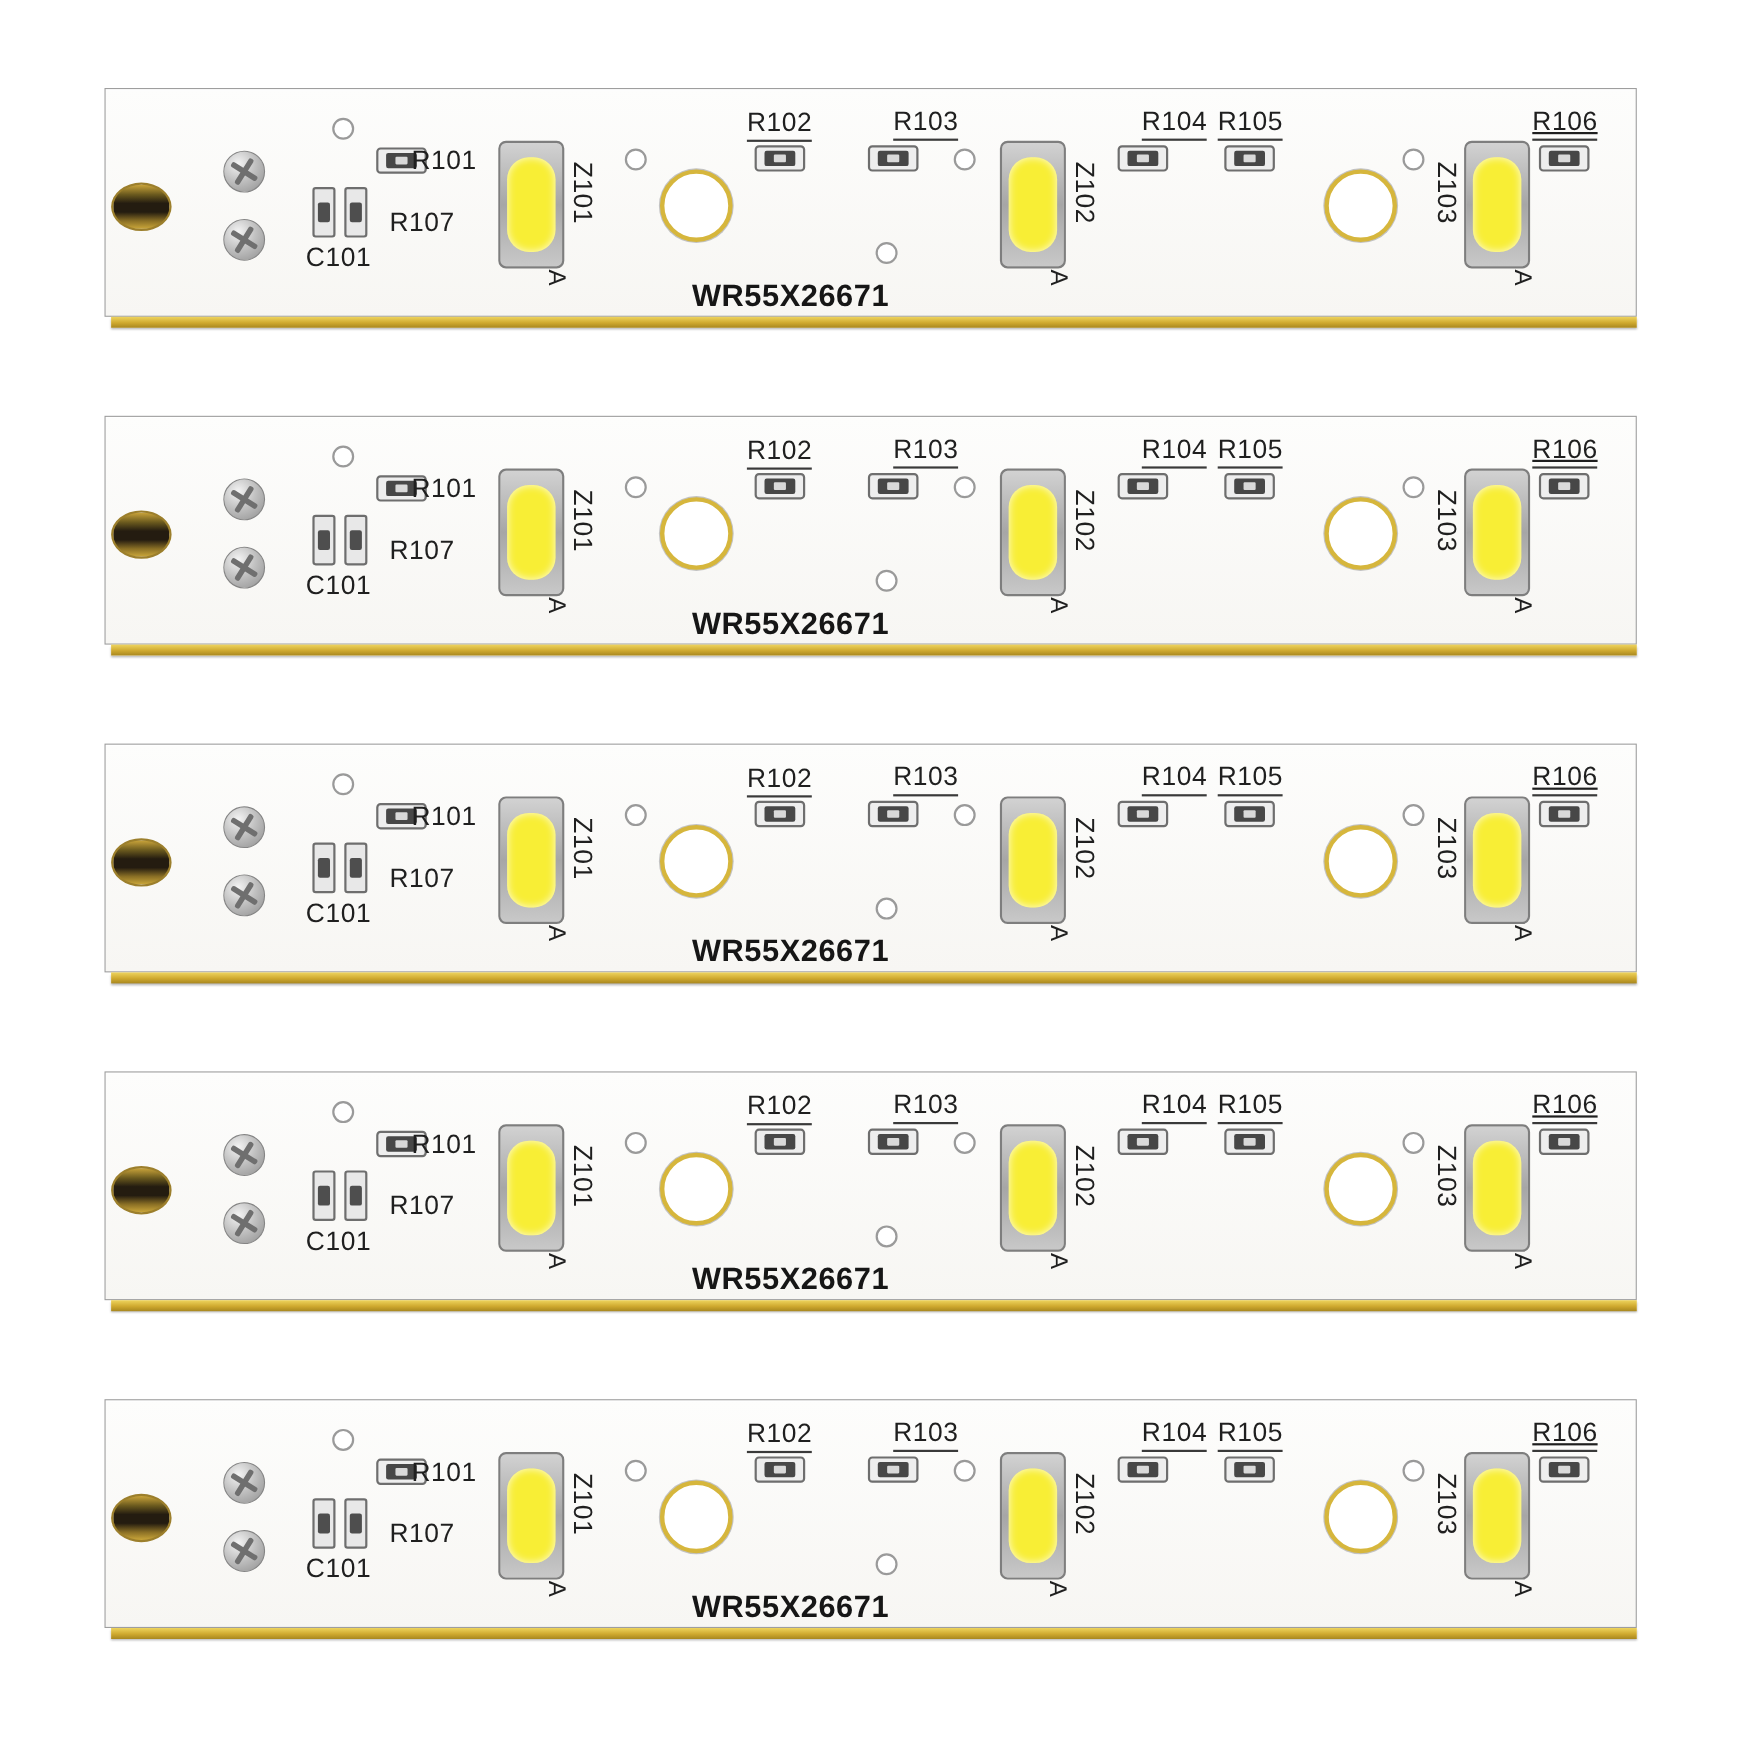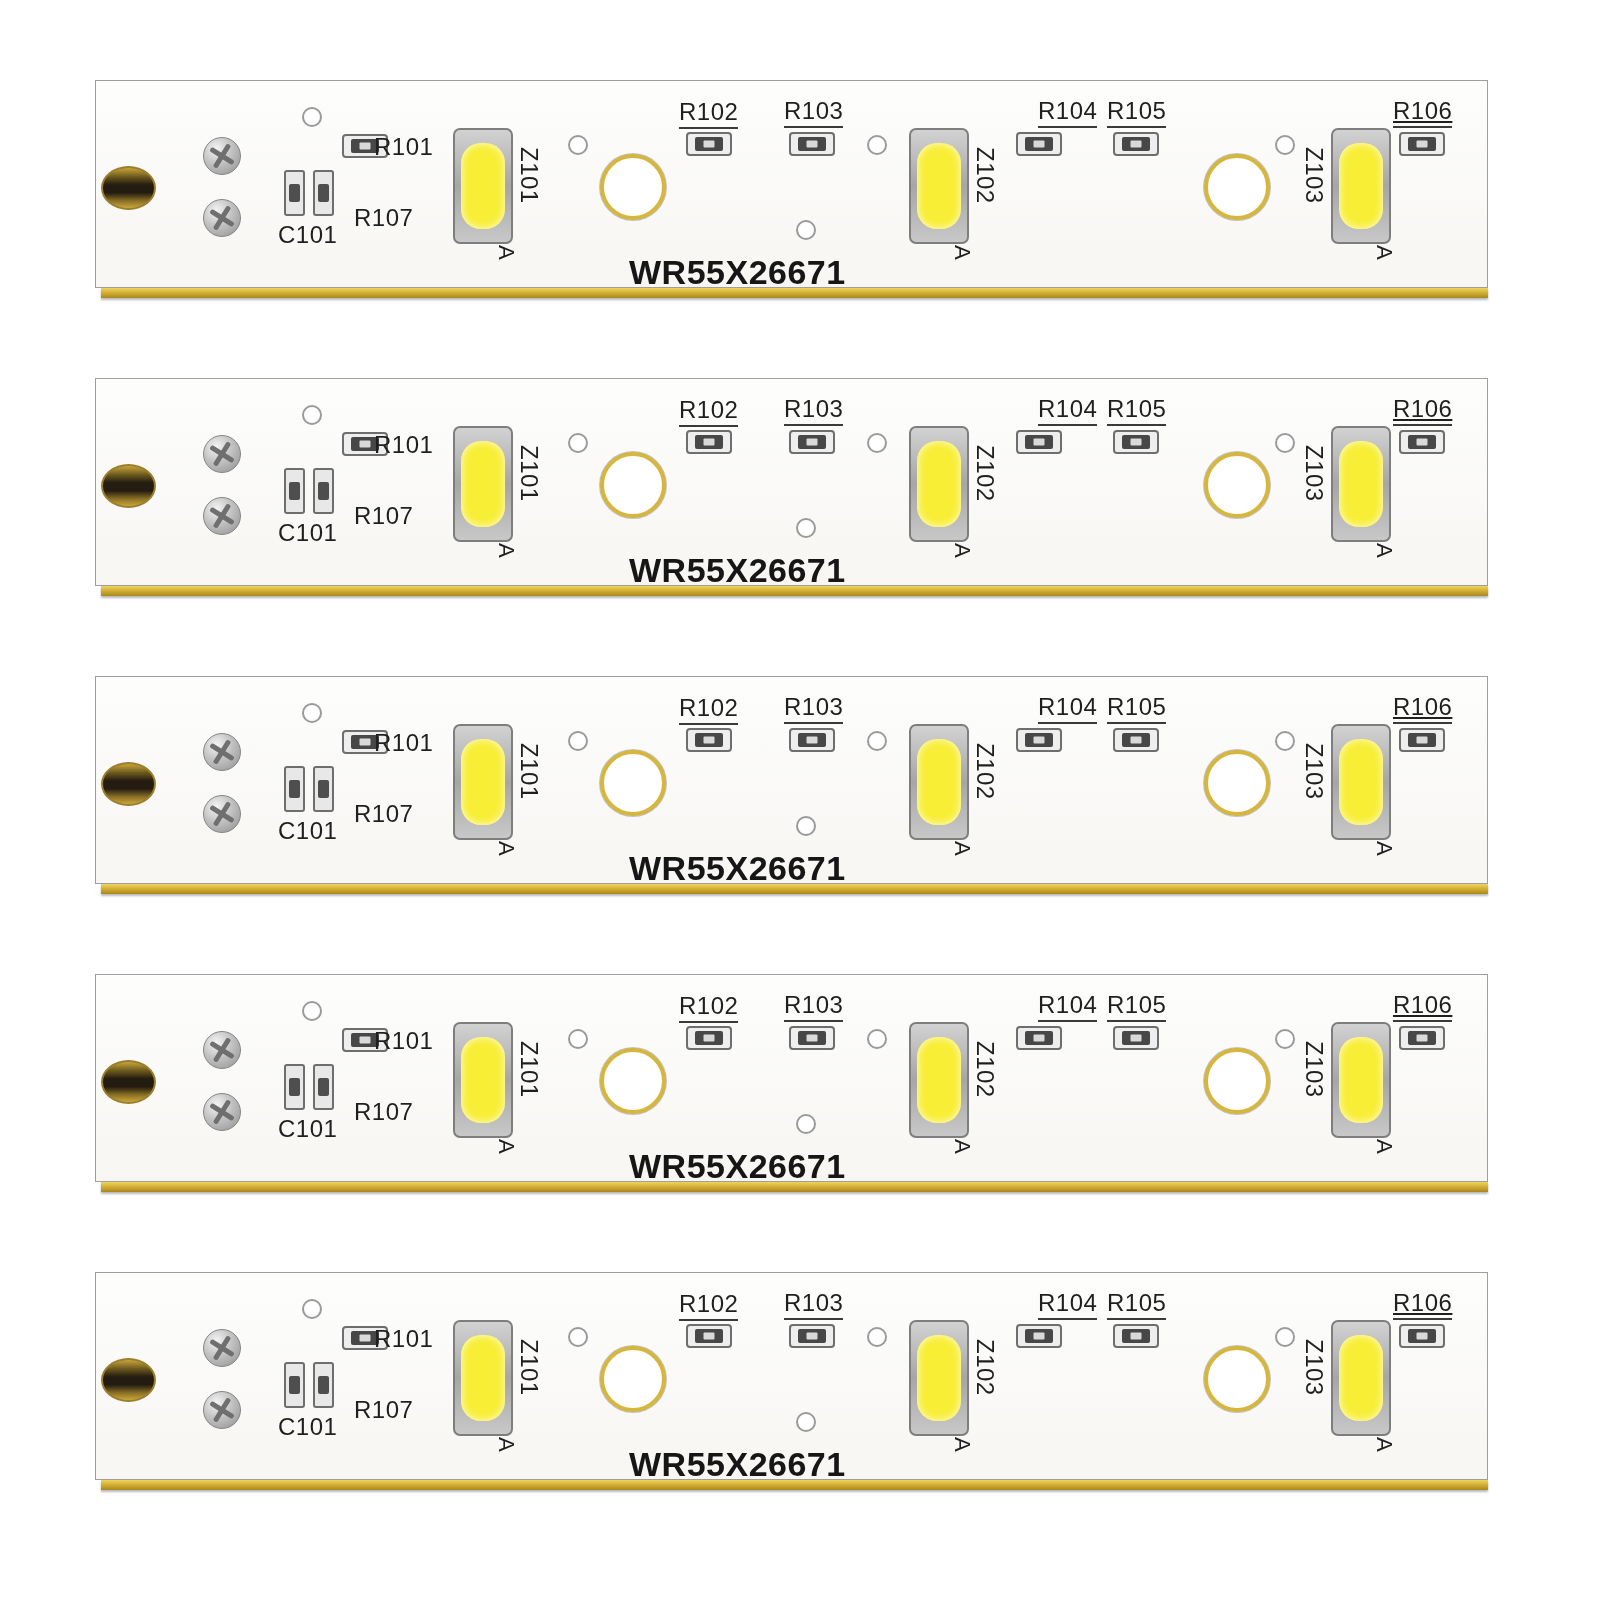--- a/index.html
+++ b/index.html
@@ -117,35 +117,35 @@
   .lbl {
     position: absolute; color: #1f1f1f; font-size: 24px; line-height: 1;
     letter-spacing: 0.5px; white-space: nowrap;
   }
   .ul { border-bottom: 2px solid #3a3a3a; padding-bottom: 3px; }
   .vlbl { writing-mode: vertical-rl; }
   .pol { font-size: 22px; }
 
   .lbl-r101 { left: 278px; top: 54px; }
   .lbl-c101 { left: 182px; top: 142px; }
-  .lbl-r107 { left: 258px; top: 125px; }
+  .lbl-r107 { left: 258px; top: 110px; }
   .lbl-r102 { left: 583px; top: 19px; text-align: right; }
-  .lbl-r103 { left: 688px; top: 18px; }
+  .lbl-r103 { left: 716px; top: 18px; }
   .lbl-r104 { left: 942px; top: 18px; }
   .lbl-r105 { left: 1011px; top: 18px; text-align: right; }
   .lbl-r106 { left: 1297px; top: 18px; text-decoration: underline; }
   .lbl-z101 { left: 421px; top: 66px; }
   .lbl-z102 { left: 877px; top: 66px; }
   .lbl-z103 { left: 1206px; top: 66px; }
   .pol1 { left: 399px; top: 164px; }
   .pol2 { left: 855px; top: 164px; }
   .pol3 { left: 1277px; top: 164px; }
 
   .pn {
-    left: 533px; top: 174px; font-size: 34px; font-weight: 600;
+    left: 533px; top: 174px; font-size: 28px; font-weight: 600;
     letter-spacing: 0.5px; color: #161616;
   }
 </style>
 </head>
 <body>
 
 <div class="stack">
   <div class="board">
     <div class="pcb">
       <div class="oval-hole"></div>

